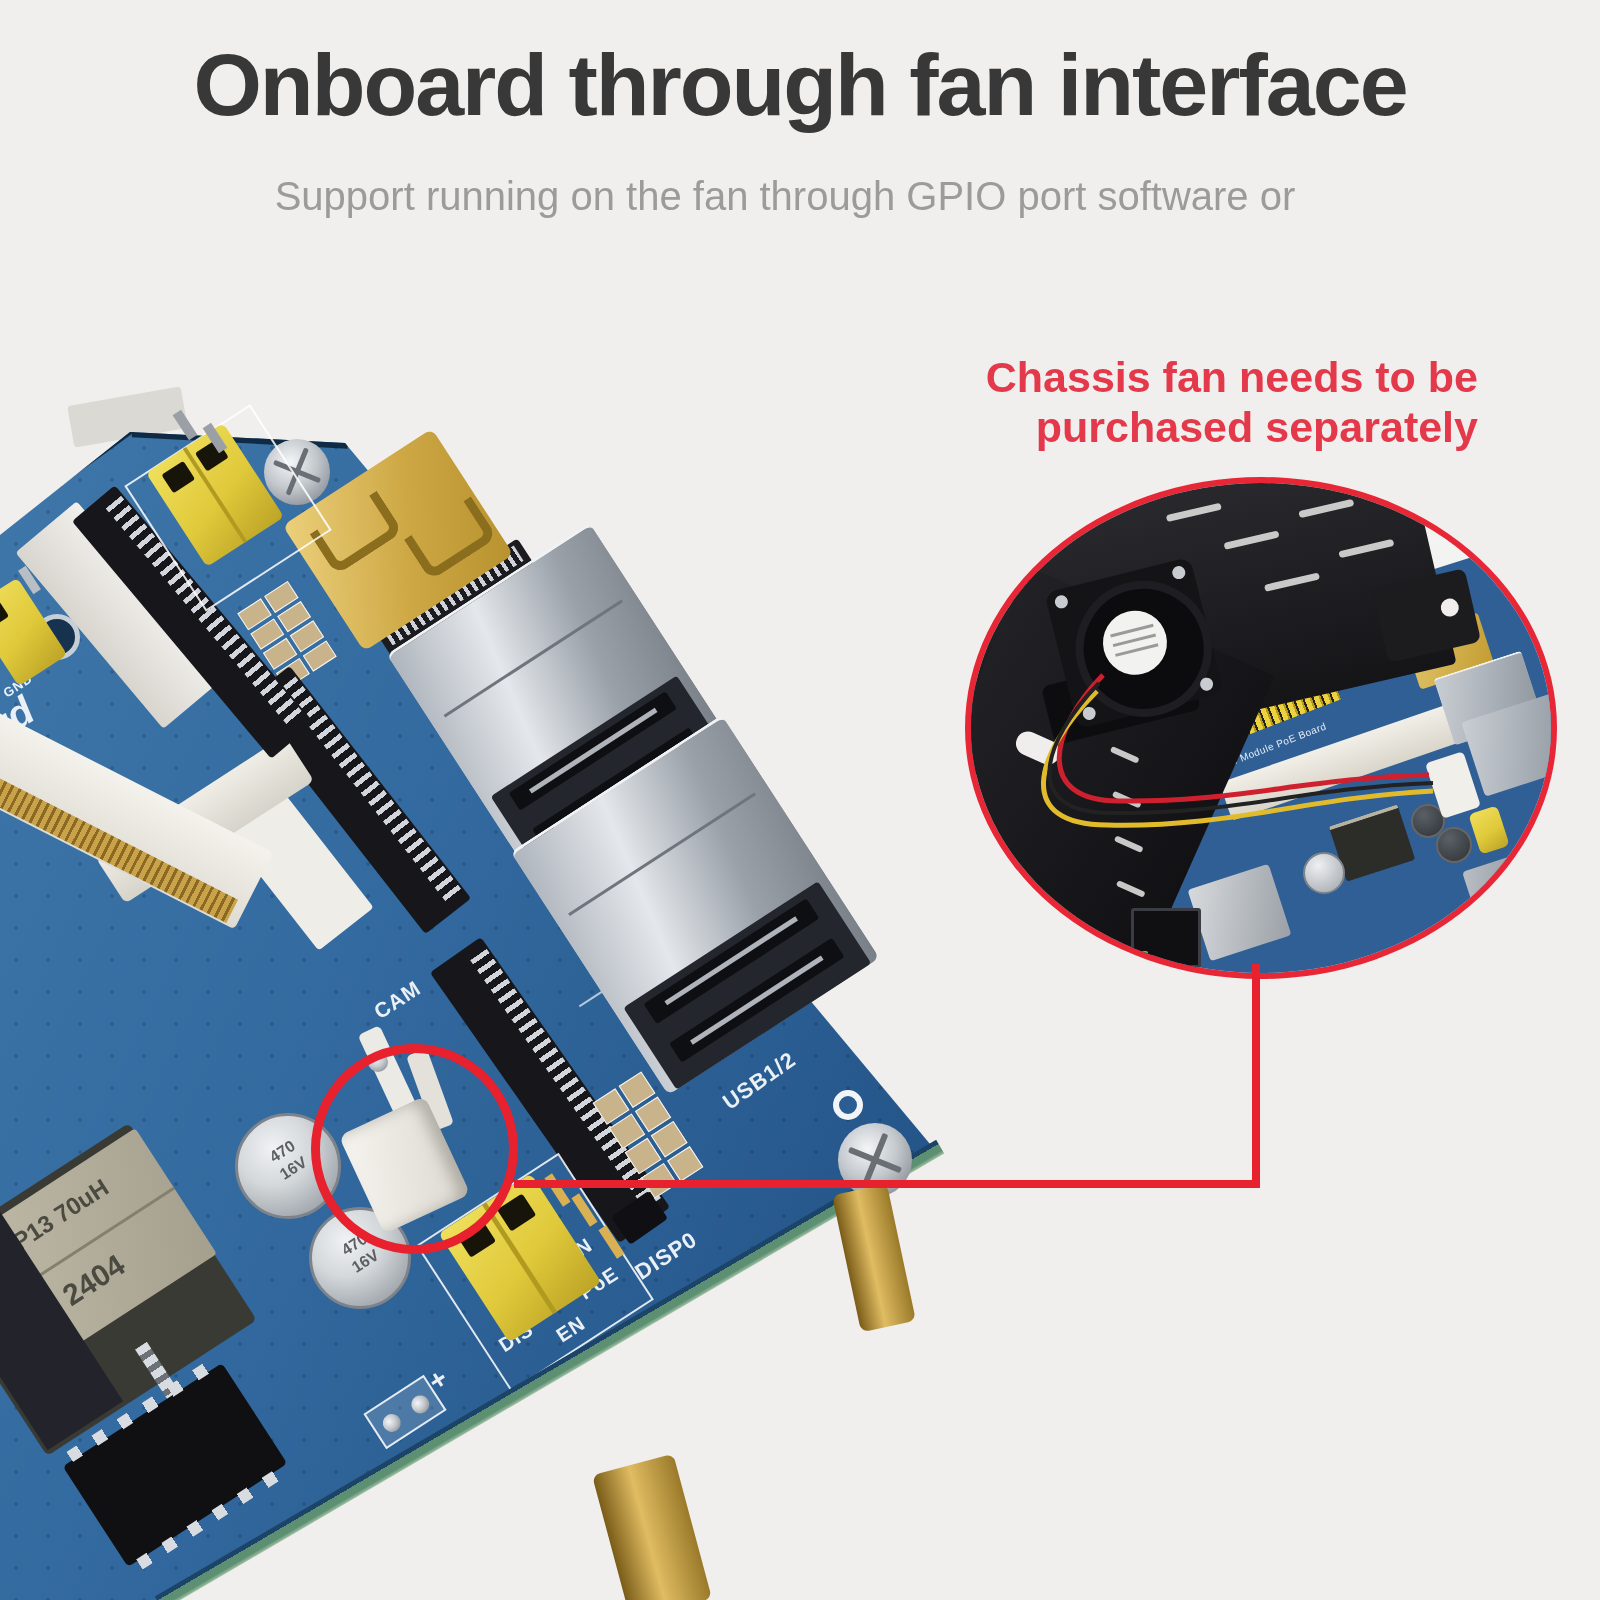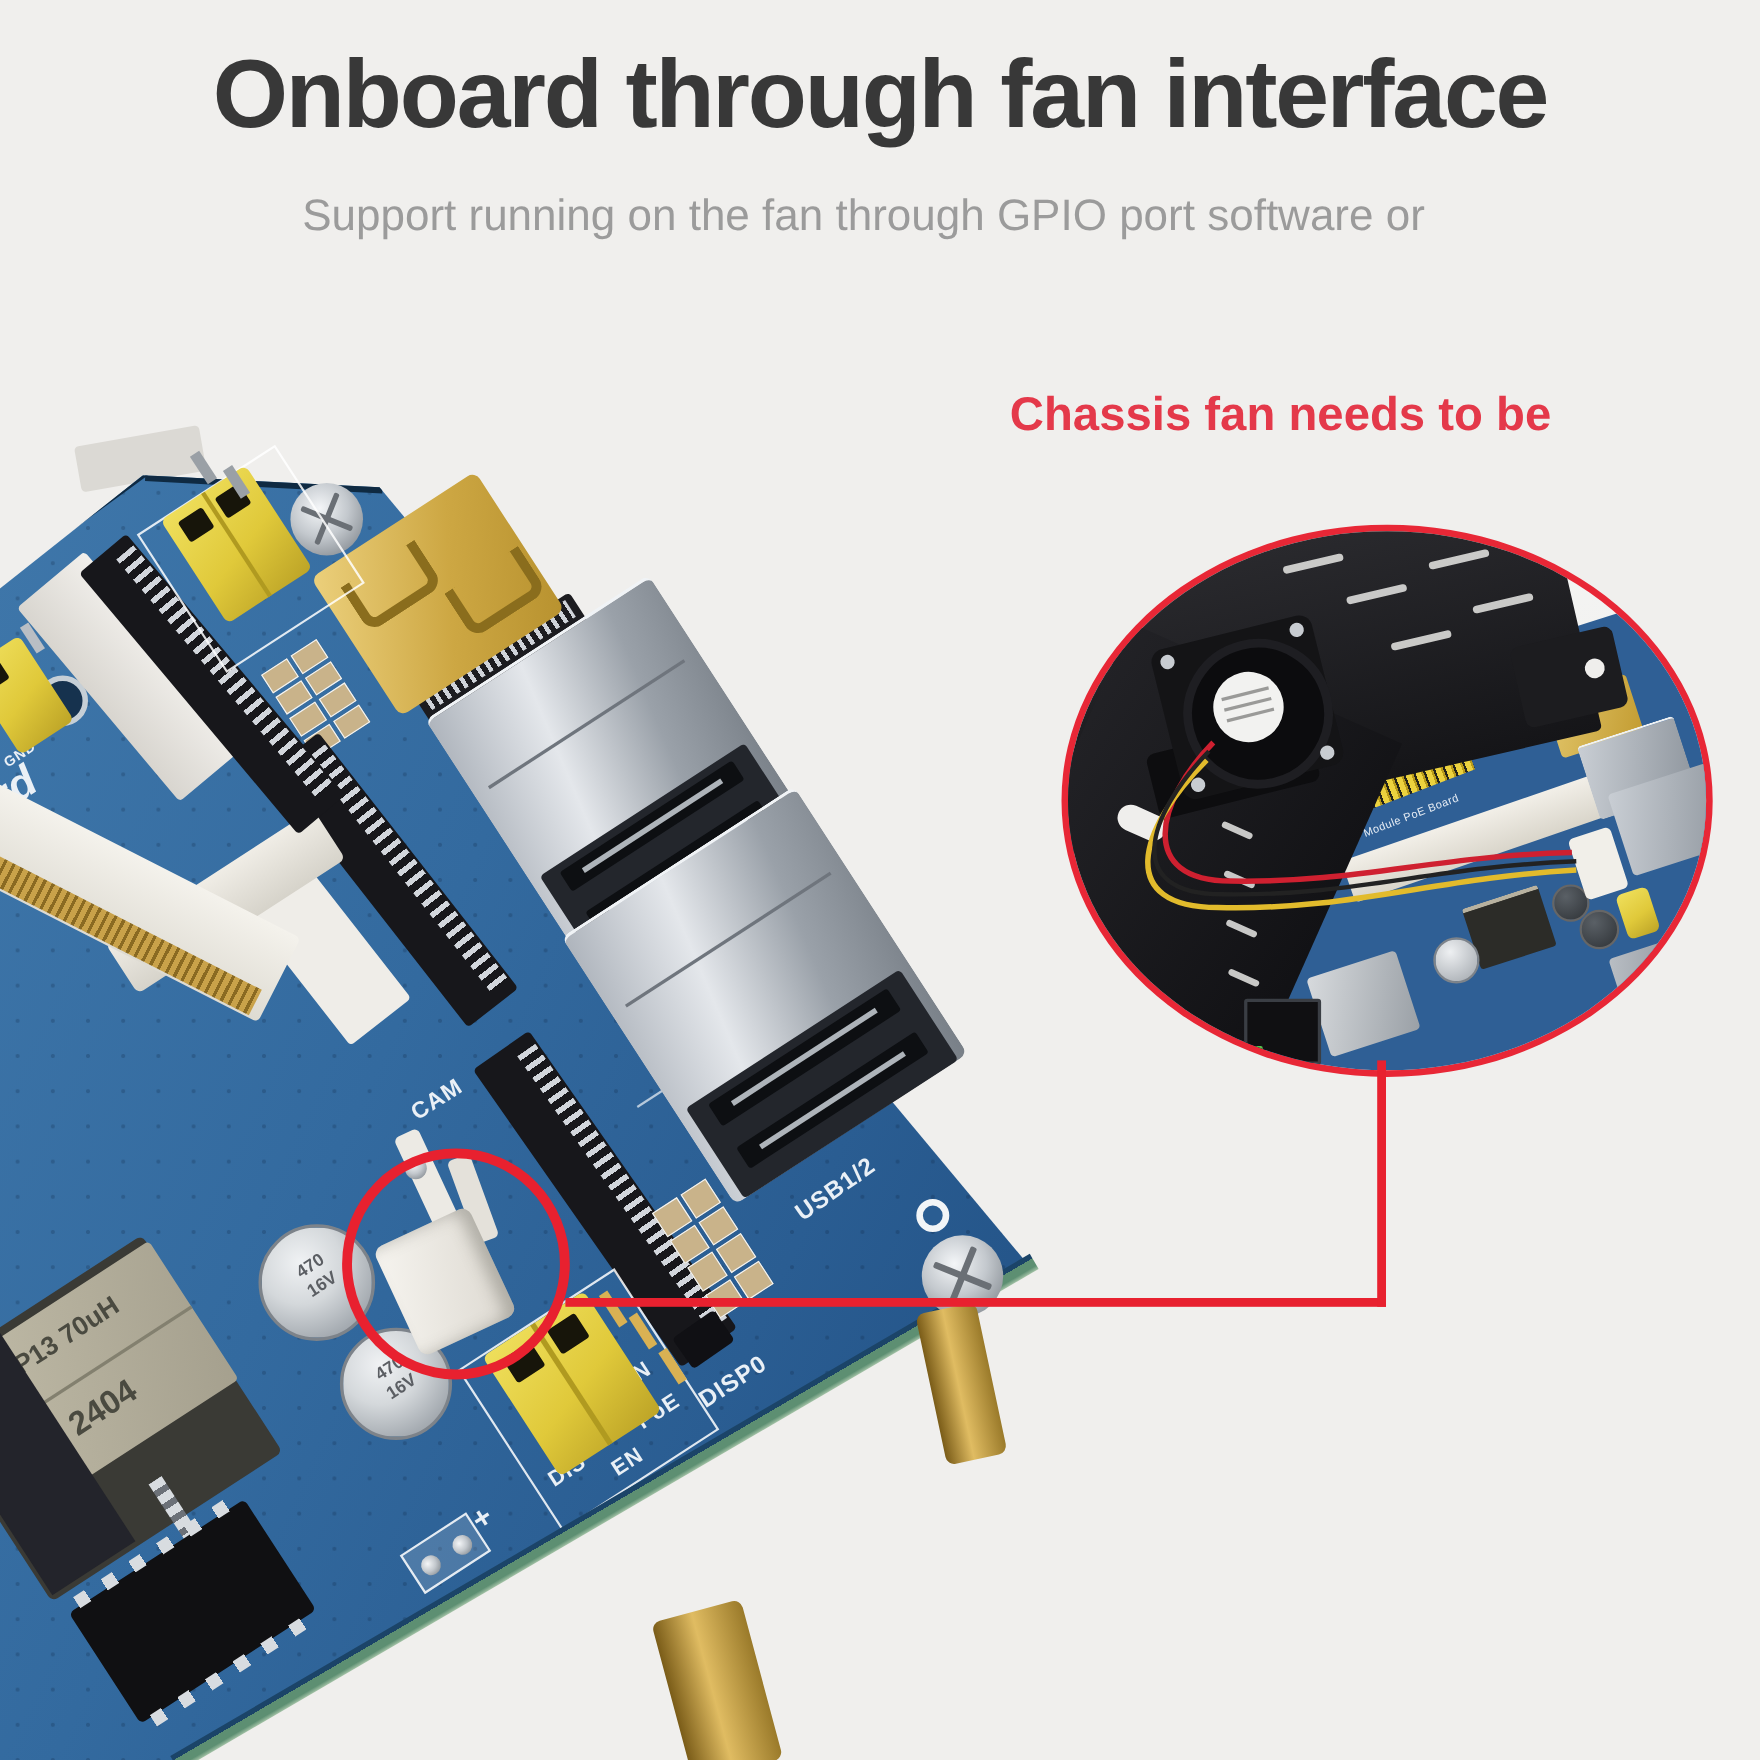--- a/index.html
+++ b/index.html
@@ -3,21 +3,21 @@
 <meta charset="utf-8">
 <style>
   html,body{margin:0;padding:0;background:#ddd;}
   #stage{position:relative;width:1600px;height:1600px;margin:0 auto;overflow:hidden;
          background:#f0efed;font-family:"Liberation Sans",sans-serif;}
   .abs{position:absolute;}
   .c{position:absolute;box-sizing:border-box;}
   
   .title{width:1600px;text-align:center;font-weight:800;font-size:88px;letter-spacing:-2px;color:#383838;}
   .sub{width:1570px;text-align:center;font-size:40px;color:#9b9b9b;line-height:80px;}
-  .callout{width:560px;text-align:left;font-size:43px;font-weight:600;color:#e4394a;line-height:50px;}
+  .callout{width:560px;text-align:right;font-size:43px;font-weight:600;color:#e4394a;line-height:50px;}
   .caption{width:430px;text-align:center;font-size:48px;color:#8c8c8c;line-height:56px;}
   .lbl{position:absolute;color:#eaf0f6;font-weight:bold;letter-spacing:1px;white-space:nowrap;
        font-size:20px;text-align:center;}
   
   #board{position:absolute;left:0;top:400px;width:960px;height:1200px;
     background:linear-gradient(115deg,#3f77aa 0%,#336a9f 40%,#2a5d92 70%,#1f4d80 100%);
     clip-path:polygon(0px 135px,130px 32px,345px 43px,935px 750px,165px 1200px,0px 1200px);}
   #board .dots{position:absolute;inset:0;opacity:.45;
     background-image:radial-gradient(rgba(8,25,50,.45) 1.5px,transparent 2.2px);background-size:32px 32px;}
   .jumper{background:linear-gradient(160deg,#efdf5c 0%,#e0c93a 55%,#bda427 100%);border-radius:6px;}
@@ -55,20 +55,21 @@
 
 <div id="stage">
 
   <div class="abs title" style="left:0;top:34px;">Onboard through fan interface</div>
   <div class="abs sub" style="left:0;top:156px;">
     <div>Support running on the fan through GPIO port software or</div>
   </div>
 
   <div class="abs callout" style="left:918px;top:352px;">
     <div>Chassis fan needs to be</div>
+    <div>purchased separately</div>
   </div>
 
   <div class="c" style="left:70px;top:396px;width:115px;height:42px;background:#dbd9d4;border-radius:4px;transform:rotate(-10deg);"></div>
 
   <div id="board">
     <div class="dots"></div>
 
     <div class="c" style="left:-24px;top:64px;width:180px;height:16px;background:#0f2a42;transform:rotate(-36deg);"></div>
     <div class="c" style="left:132px;top:30px;width:216px;height:13px;background:#0f2a42;transform:rotate(3deg);"></div>
 

